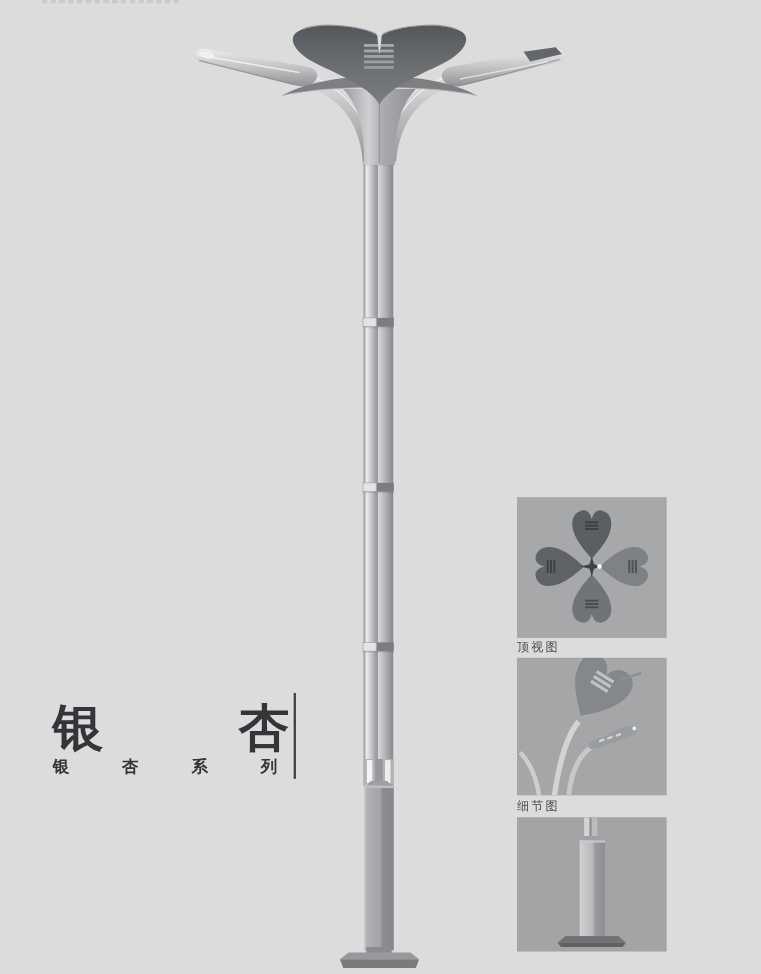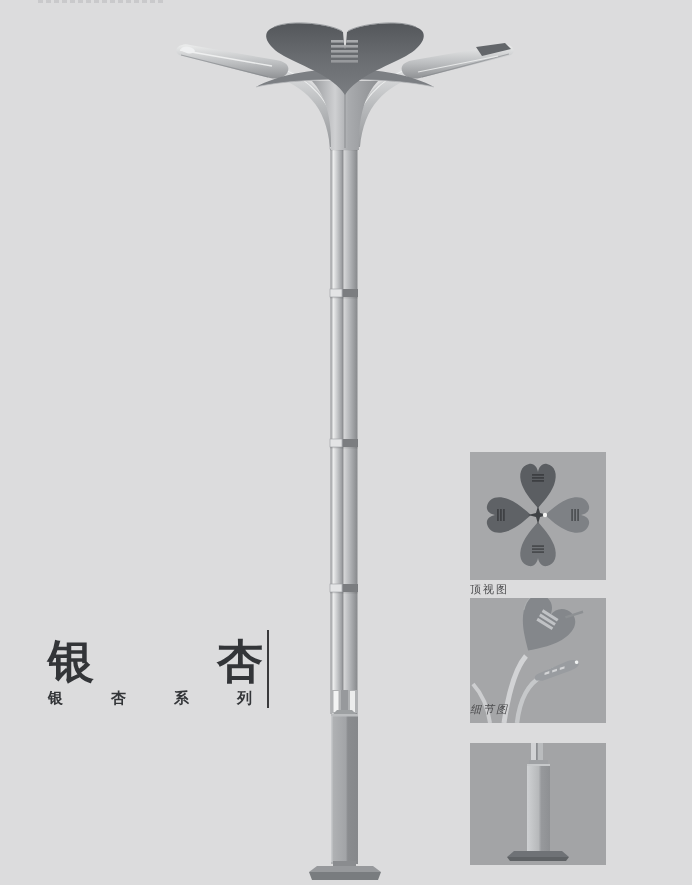--- a/index.html
+++ b/index.html
@@ -44,21 +44,21 @@
     background:#a6a7a9;overflow:hidden;
   }
   .inset-1{top:452px;height:128px;}
   .inset-2{top:598px;height:125px;}
   .inset-3{top:743px;height:122px;}
   .inset-label{
     position:absolute;left:470px;height:16px;
     font-size:11px;letter-spacing:2px;color:#4c4c4e;line-height:16px;
   }
   .label-1{top:581px;}
-  .label-2{top:701px;font-style:italic;}
+  .label-2{top:725px;}
 </style>
 </head>
 <body>
 
 <div class="page">
 
   <div class="top-fragment"></div>
 
   <svg class="lamp-svg" width="692" height="885" viewBox="0 0 692 885">
     <defs>

